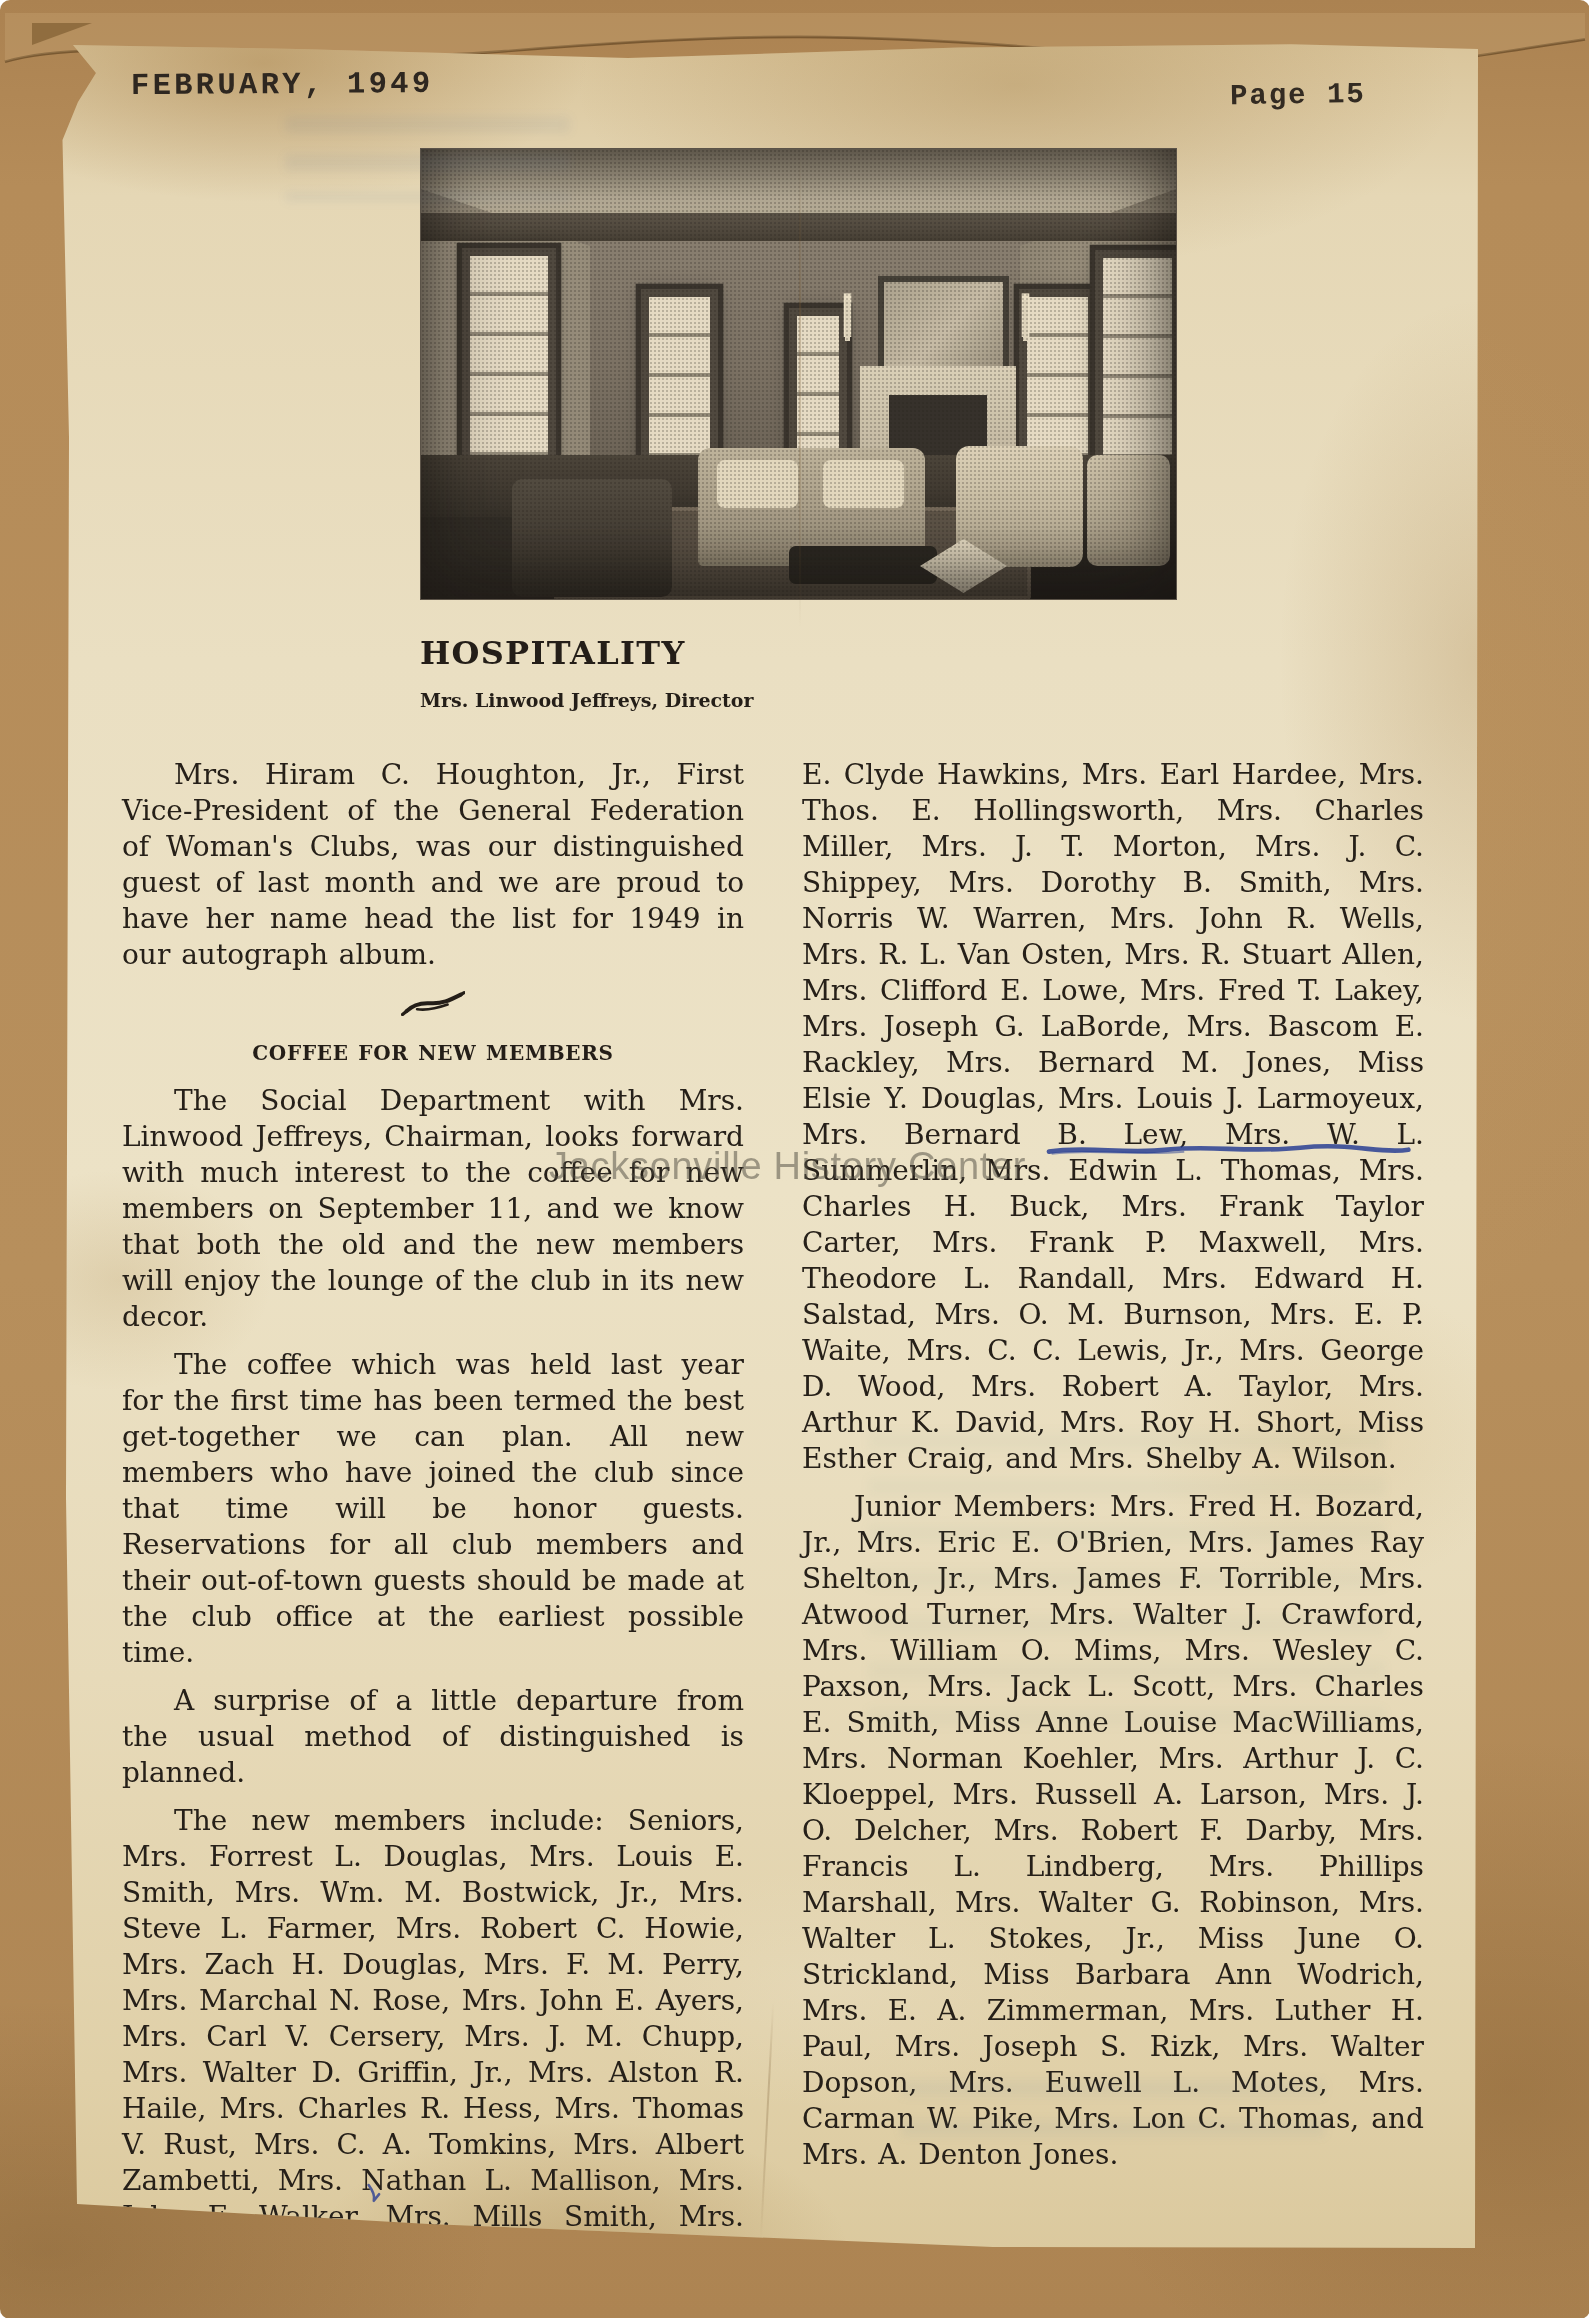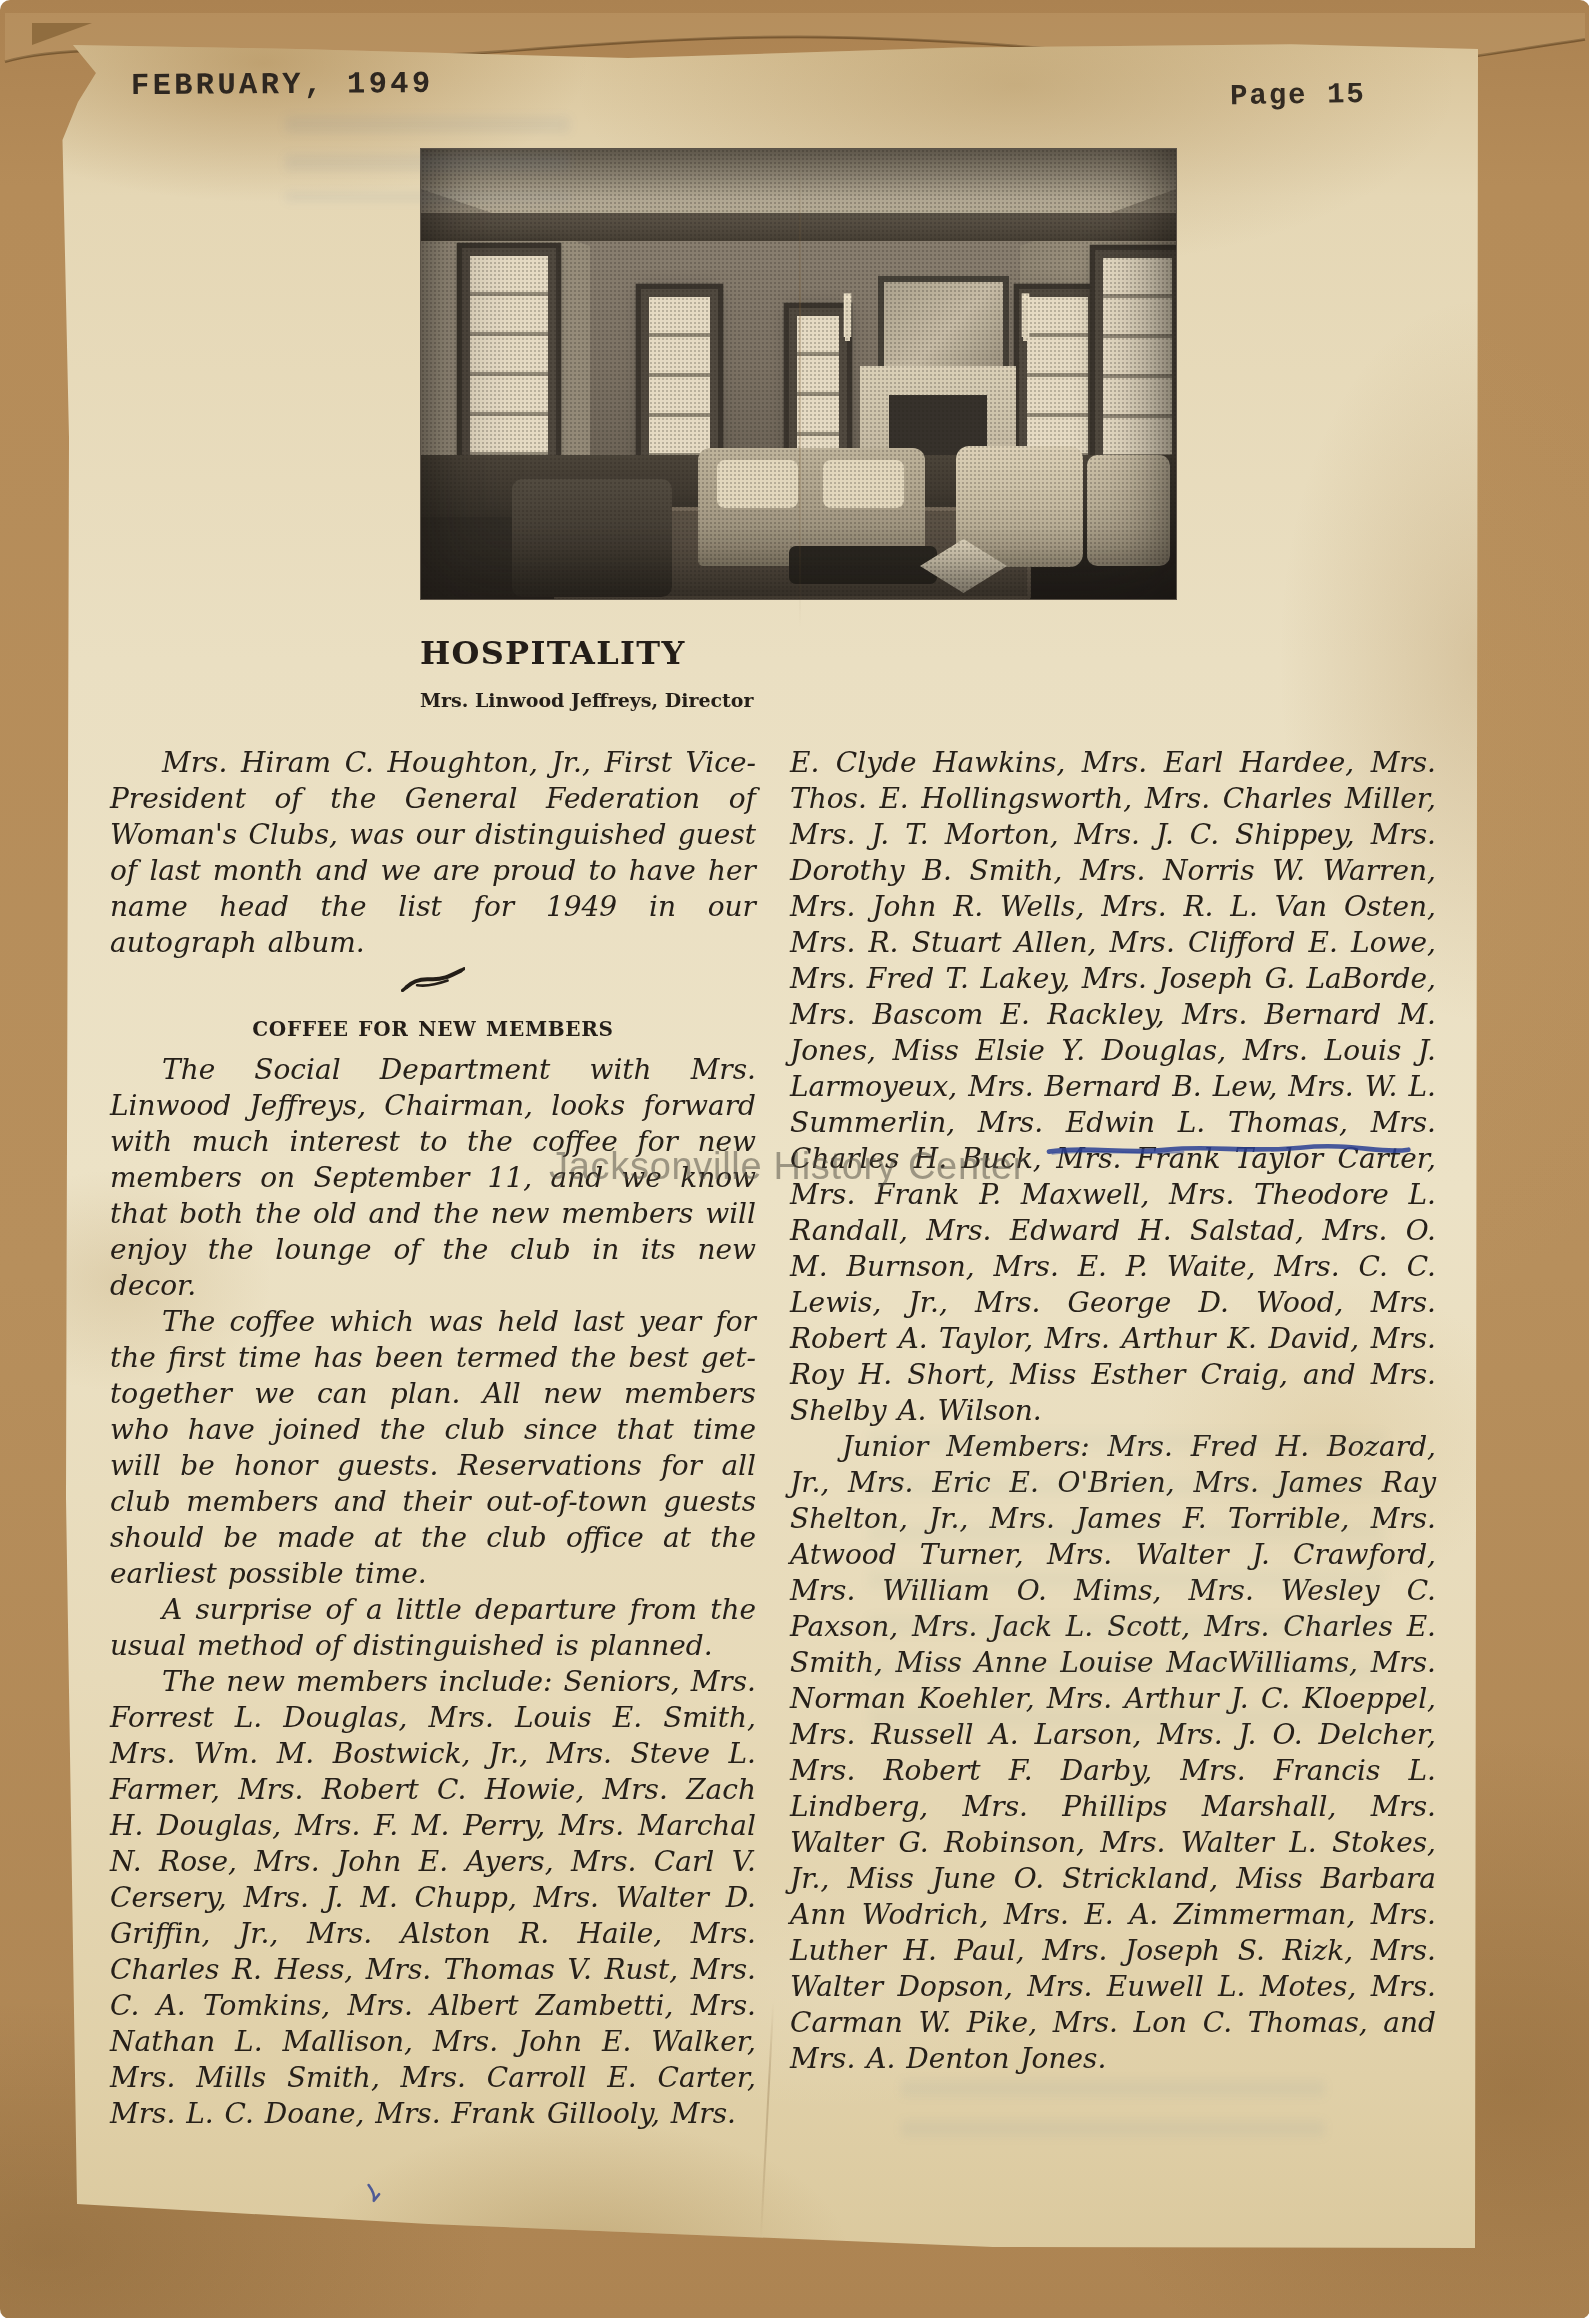--- a/index.html
+++ b/index.html
@@ -92,21 +92,21 @@
     box-shadow:inset 0 0 86px rgba(18,12,6,.6), inset 0 -26.5px 53px rgba(18,12,6,.5);
     background:linear-gradient(180deg,rgba(25,18,10,.35),transparent 18%);}
 
   .headline{margin-top:34px;font-size:32px;font-weight:700;letter-spacing:1.3px;color:#241e18;}
   .byline{margin-top:17px;font-size:19px;font-weight:700;color:#241e18;}
 
   
   .columns{position:absolute;left:78px;top:704px;width:1326px;display:flex;gap:34px;
     color:#262019;font-size:28px;line-height:36px;text-align:justify;word-spacing:2px;}
   .col{width:646px;}
-  .para{margin:0;font-style:italic;}
+  .para{margin:12px;}
   .para.indent{text-indent:52px;}
   .section-heading{text-align:center;font-weight:700;font-size:20px;letter-spacing:0.7px;
     margin:4px 0 5.3px 0;color:#241e18;}
   .ornament-row{text-align:center;height:42px;padding-top:4px;}
   .ornament-row svg{display:inline-block;}
 
   
   .watermark{position:absolute;left:549px;top:1145px;z-index:8;
     font-family:"Liberation Sans", sans-serif;font-size:38px;font-weight:400;
     color:rgba(82,78,68,.52);letter-spacing:0.7px;white-space:nowrap;}

